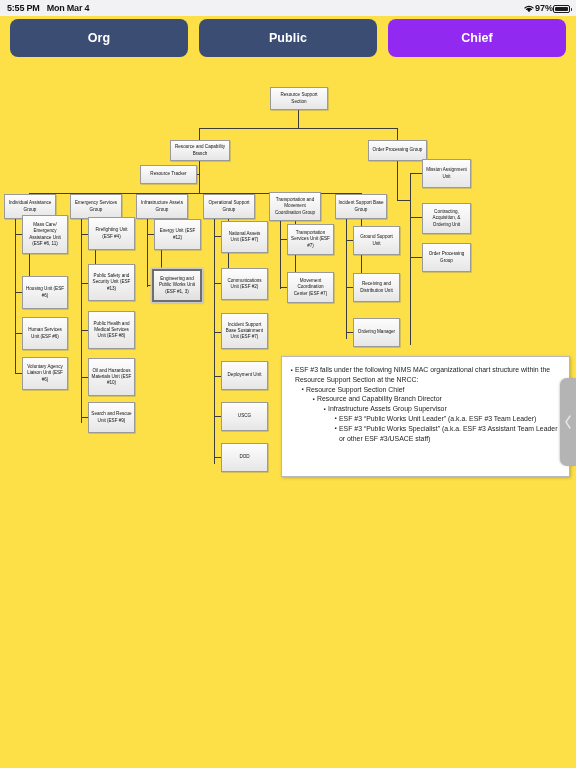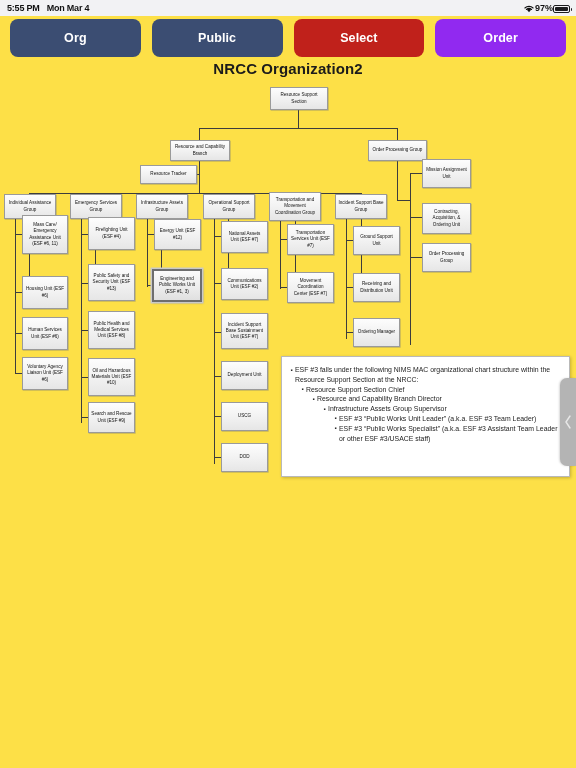--- a/index.html
+++ b/index.html
@@ -121,25 +121,23 @@
       <span class="sb-pct">97%</span>
       <span class="batt">
           <i style="width:97%"></i>
         </span>
     </div>
   </div>
 
   <div class="navbar">
     <button class="navbtn" style="background:#3b4d72">Org</button>
     <button class="navbtn" style="background:#3b4d72">Public</button>
-    <button class="navbtn" style="background:#c0211b">Select</button>
-    <button class="navbtn" style="background:#9129f0">Order</button>
-  </div>
-
-  <div class="chart-title">NRCC Organization2</div>
+    <button class="navbtn" style="background:#9129f0">Chief</button>
+  </div>
+
 
   <div class="chart">
 
     <div class="ln v" style="left:298px; top:29px;  height:20px;"></div>
     <div class="ln h" style="left:199px; top:48px;  width:199px;"></div>
     <div class="ln v" style="left:199px; top:48px;  height:14px;"></div>
     <div class="ln v" style="left:397px; top:48px;  height:14px;"></div>
 
     <div class="ln v" style="left:199px; top:80px;  height:33px;"></div>
 

